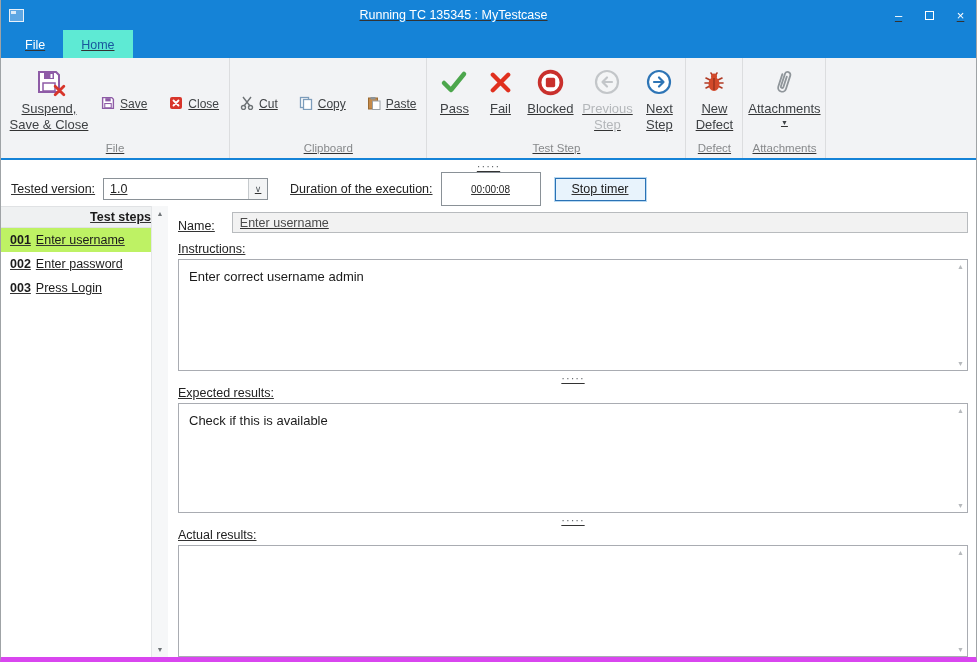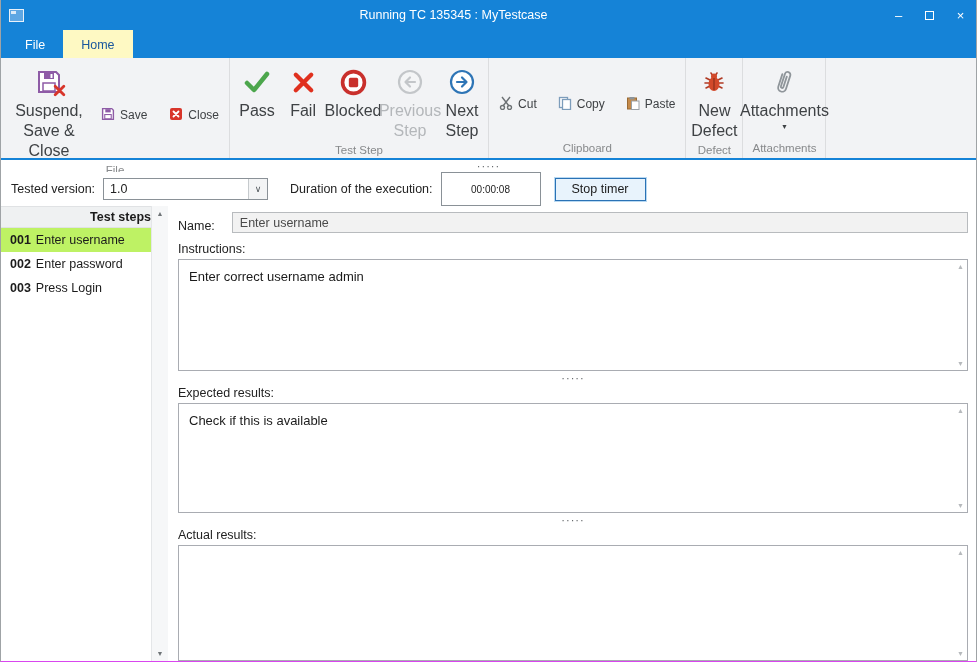--- a/index.html
+++ b/index.html
@@ -6,45 +6,45 @@
   html,body { width: 977px; height: 662px; }
   body {
     font-family: "Liberation Sans", sans-serif;
     font-size: 12px;
     color: #333;
     background: #fff;
     overflow: hidden;
     cursor: default;
   }
   .window { width: 977px; height: 662px; display: flex; flex-direction: column;
-    border-left: 1px solid #9fa3a6; border-right: 1px solid #9fa3a6; border-bottom: 1px solid #d946ef; }
+    border-left: 1px solid #9fa3a6; border-right: 1px solid #9fa3a6; border-bottom: 5px solid #d946ef; text-decoration: underline; }
 
   
   .titlebar { height: 30px; background: #1583d7; display: flex; align-items: center; flex: 0 0 auto; }
   .app-icon { width: 15px; height: 13px; margin-left: 8px; border: 1px solid #e8f1fa; background: #5ea7e3; position: relative; }
   .app-icon::after { content:""; position:absolute; left:1px; top:1px; width:5px; height:3px; background:#dcebf8; }
   .title-text { flex: 1; text-align: center; color: #fff; font-size: 12.5px; }
   .win-controls { display: flex; height: 30px; }
   .win-btn { width: 31px; height: 30px; display: flex; align-items: center; justify-content: center;
     color: #fff; font-size: 13px; cursor: pointer; }
   .max-box { width: 9px; height: 9px; border: 1px solid #fff; display: inline-block; }
 
   
   .tabstrip { height: 28px; background: #1583d7; display: flex; align-items: stretch; padding-left: 6px; flex: 0 0 auto; }
   .tab { padding: 6px 18px 5px; color: #fff; font-size: 12.5px; cursor: pointer; display:flex; align-items:center; }
-  .tab.active { background: #fef9c3; color: #19579d; }
+  .tab.active { background: #5eead4; color: #19579d; }
 
   
   .ribbon { height: 100px; background: #f2f3f5; display: flex; align-items: stretch; flex: 0 0 auto; }
   .rgroup { display: flex; flex-direction: column; border-right: 1px solid #dcdddf; }
   .rgroup-content { flex: 1; display: flex; align-items: stretch; padding: 2px 3px 0; }
   .rgroup-label { height: 18px; line-height: 17px; text-align: center; color: #87898b; font-size: 11.5px; }
   .bigbtn { display: flex; flex-direction: column; align-items: center; padding: 5px 3px 0; cursor: pointer; border: 1px solid transparent; }
   .bigbtn .bicon { height: 32px; display: flex; align-items: center; justify-content: center; position: relative; }
-  .bigbtn .blbl { text-align: center; font-size: 16px; color: #3f4245; line-height: 1.25; margin-top: 3px; }
+  .bigbtn .blbl { text-align: center; font-size: 13px; color: #3f4245; line-height: 1.25; margin-top: 3px; }
   .bigbtn.disabled { cursor: default; }
   .bigbtn.disabled .blbl { color: #b4b7ba; }
   .smallcol { display: flex; flex-direction: row; padding-top: 8px; gap: 8px; }
   .smallbtn { display: flex; align-items: center; gap: 5px; padding: 2px 6px; font-size: 12px; color: #3f4245; cursor: pointer; border: 1px solid transparent; }
   .overlay-x { position: absolute; right: -4px; bottom: -2px; }
   .caret-down { font-size: 7px; color: #3f4245; line-height: 1; margin-top: 2px; }
   .ribbon-filler { flex: 1; }
 
   
   .blue-line { height: 2px; background: #1583d7; flex: 0 0 auto; }
@@ -149,69 +149,20 @@
                 </svg></span>
             <span>Close</span>
           </div>
         </div>
       </div>
       <div class="rgroup-label">File</div>
     </div>
 
     <div class="rgroup">
       <div class="rgroup-content">
-        <div class="bigbtn" style="width:48px">
-          <span class="bicon">
-              <svg width="28" height="26" viewBox="0 0 28 26">
-                <path d="M4 14 l7 7 L24 5" fill="none" stroke="#4ca64c" stroke-width="4.5" stroke-linecap="round" stroke-linejoin="round"></path>
-              </svg>
-            </span>
-          <span class="blbl">Pass</span>
-        </div>
-        <div class="bigbtn" style="width:44px">
-          <span class="bicon">
-              <svg width="25" height="25" viewBox="0 0 26 26">
-                <path d="M5 5 L21 21 M21 5 L5 21" stroke="#e0301e" stroke-width="4.5" stroke-linecap="round"></path>
-              </svg>
-            </span>
-          <span class="blbl">Fail</span>
-        </div>
-        <div class="bigbtn" style="width:56px">
-          <span class="bicon">
-              <svg width="27" height="27" viewBox="0 0 26 26">
-                <circle cx="13" cy="13" r="10.5" fill="#fff" stroke="#c9302c" stroke-width="3.5"></circle>
-                <rect x="8.5" y="8.5" width="9" height="9" rx="1.5" fill="#c9302c"></rect>
-              </svg>
-            </span>
-          <span class="blbl">Blocked</span>
-        </div>
-        <div class="bigbtn disabled" style="width:58px">
-          <span class="bicon">
-              <svg width="26" height="26" viewBox="0 0 26 26">
-                <circle cx="13" cy="13" r="11" fill="#f4f5f6" stroke="#c3c6c9" stroke-width="2.2"></circle>
-                <path d="M18 13 H9 M13 8.5 L8.5 13 L13 17.5" fill="none" stroke="#c3c6c9" stroke-width="2.2" stroke-linecap="round" stroke-linejoin="round"></path>
-              </svg>
-            </span>
-          <span class="blbl">Previous Step</span>
-        </div>
-        <div class="bigbtn" style="width:46px">
-          <span class="bicon">
-              <svg width="26" height="26" viewBox="0 0 26 26">
-                <circle cx="13" cy="13" r="11" fill="#fff" stroke="#2e75b6" stroke-width="2.2"></circle>
-                <path d="M8 13 H17 M13 8.5 L17.5 13 L13 17.5" fill="none" stroke="#2e75b6" stroke-width="2.2" stroke-linecap="round" stroke-linejoin="round"></path>
-              </svg>
-            </span>
-          <span class="blbl">Next Step</span>
-        </div>
-      </div>
-      <div class="rgroup-label">Test Step</div>
-    </div>
-
-    <div class="rgroup">
-      <div class="rgroup-content">
         <div class="smallcol" style="gap:7px">
           <div class="smallbtn">
             <span><svg width="14" height="14" viewBox="0 0 14 14">
                   <path d="M3 1 L10 10 M11 1 L4 10" stroke="#6d7275" stroke-width="1.4"></path>
                   <circle cx="3.5" cy="11.5" r="2" fill="none" stroke="#6d7275" stroke-width="1.4"></circle>
                   <circle cx="10.5" cy="11.5" r="2" fill="none" stroke="#6d7275" stroke-width="1.4"></circle>
                 </svg></span>
             <span>Cut</span>
           </div>
           <div class="smallbtn">
@@ -225,20 +176,69 @@
             <span><svg width="14" height="14" viewBox="0 0 14 14">
                   <rect x="1.5" y="2" width="9" height="11" fill="#c58a4a" stroke="#9a6a33" stroke-width="1"></rect>
                   <rect x="3.5" y="1" width="5" height="2.5" fill="#8d9499"></rect>
                   <rect x="5.5" y="5" width="7.5" height="8.5" fill="#fff" stroke="#9aa0a5" stroke-width="1"></rect>
                 </svg></span>
             <span>Paste</span>
           </div>
         </div>
       </div>
       <div class="rgroup-label">Clipboard</div>
+    </div>
+
+    <div class="rgroup">
+      <div class="rgroup-content">
+        <div class="bigbtn" style="width:48px">
+          <span class="bicon">
+              <svg width="28" height="26" viewBox="0 0 28 26">
+                <path d="M4 14 l7 7 L24 5" fill="none" stroke="#4ca64c" stroke-width="4.5" stroke-linecap="round" stroke-linejoin="round"></path>
+              </svg>
+            </span>
+          <span class="blbl">Pass</span>
+        </div>
+        <div class="bigbtn" style="width:44px">
+          <span class="bicon">
+              <svg width="25" height="25" viewBox="0 0 26 26">
+                <path d="M5 5 L21 21 M21 5 L5 21" stroke="#e0301e" stroke-width="4.5" stroke-linecap="round"></path>
+              </svg>
+            </span>
+          <span class="blbl">Fail</span>
+        </div>
+        <div class="bigbtn" style="width:56px">
+          <span class="bicon">
+              <svg width="27" height="27" viewBox="0 0 26 26">
+                <circle cx="13" cy="13" r="10.5" fill="#fff" stroke="#c9302c" stroke-width="3.5"></circle>
+                <rect x="8.5" y="8.5" width="9" height="9" rx="1.5" fill="#c9302c"></rect>
+              </svg>
+            </span>
+          <span class="blbl">Blocked</span>
+        </div>
+        <div class="bigbtn disabled" style="width:58px">
+          <span class="bicon">
+              <svg width="26" height="26" viewBox="0 0 26 26">
+                <circle cx="13" cy="13" r="11" fill="#f4f5f6" stroke="#c3c6c9" stroke-width="2.2"></circle>
+                <path d="M18 13 H9 M13 8.5 L8.5 13 L13 17.5" fill="none" stroke="#c3c6c9" stroke-width="2.2" stroke-linecap="round" stroke-linejoin="round"></path>
+              </svg>
+            </span>
+          <span class="blbl">Previous Step</span>
+        </div>
+        <div class="bigbtn" style="width:46px">
+          <span class="bicon">
+              <svg width="26" height="26" viewBox="0 0 26 26">
+                <circle cx="13" cy="13" r="11" fill="#fff" stroke="#2e75b6" stroke-width="2.2"></circle>
+                <path d="M8 13 H17 M13 8.5 L17.5 13 L13 17.5" fill="none" stroke="#2e75b6" stroke-width="2.2" stroke-linecap="round" stroke-linejoin="round"></path>
+              </svg>
+            </span>
+          <span class="blbl">Next Step</span>
+        </div>
+      </div>
+      <div class="rgroup-label">Test Step</div>
     </div>
 
     <div class="rgroup">
       <div class="rgroup-content">
         <div class="bigbtn" style="width:50px">
           <span class="bicon">
             <svg width="26" height="26" viewBox="0 0 26 26">
                 <g stroke="#b03a24" stroke-width="1.6" stroke-linecap="round">
                   <line x1="5" y1="9" x2="9" y2="11"></line>
                   <line x1="4" y1="14" x2="8" y2="14"></line>

